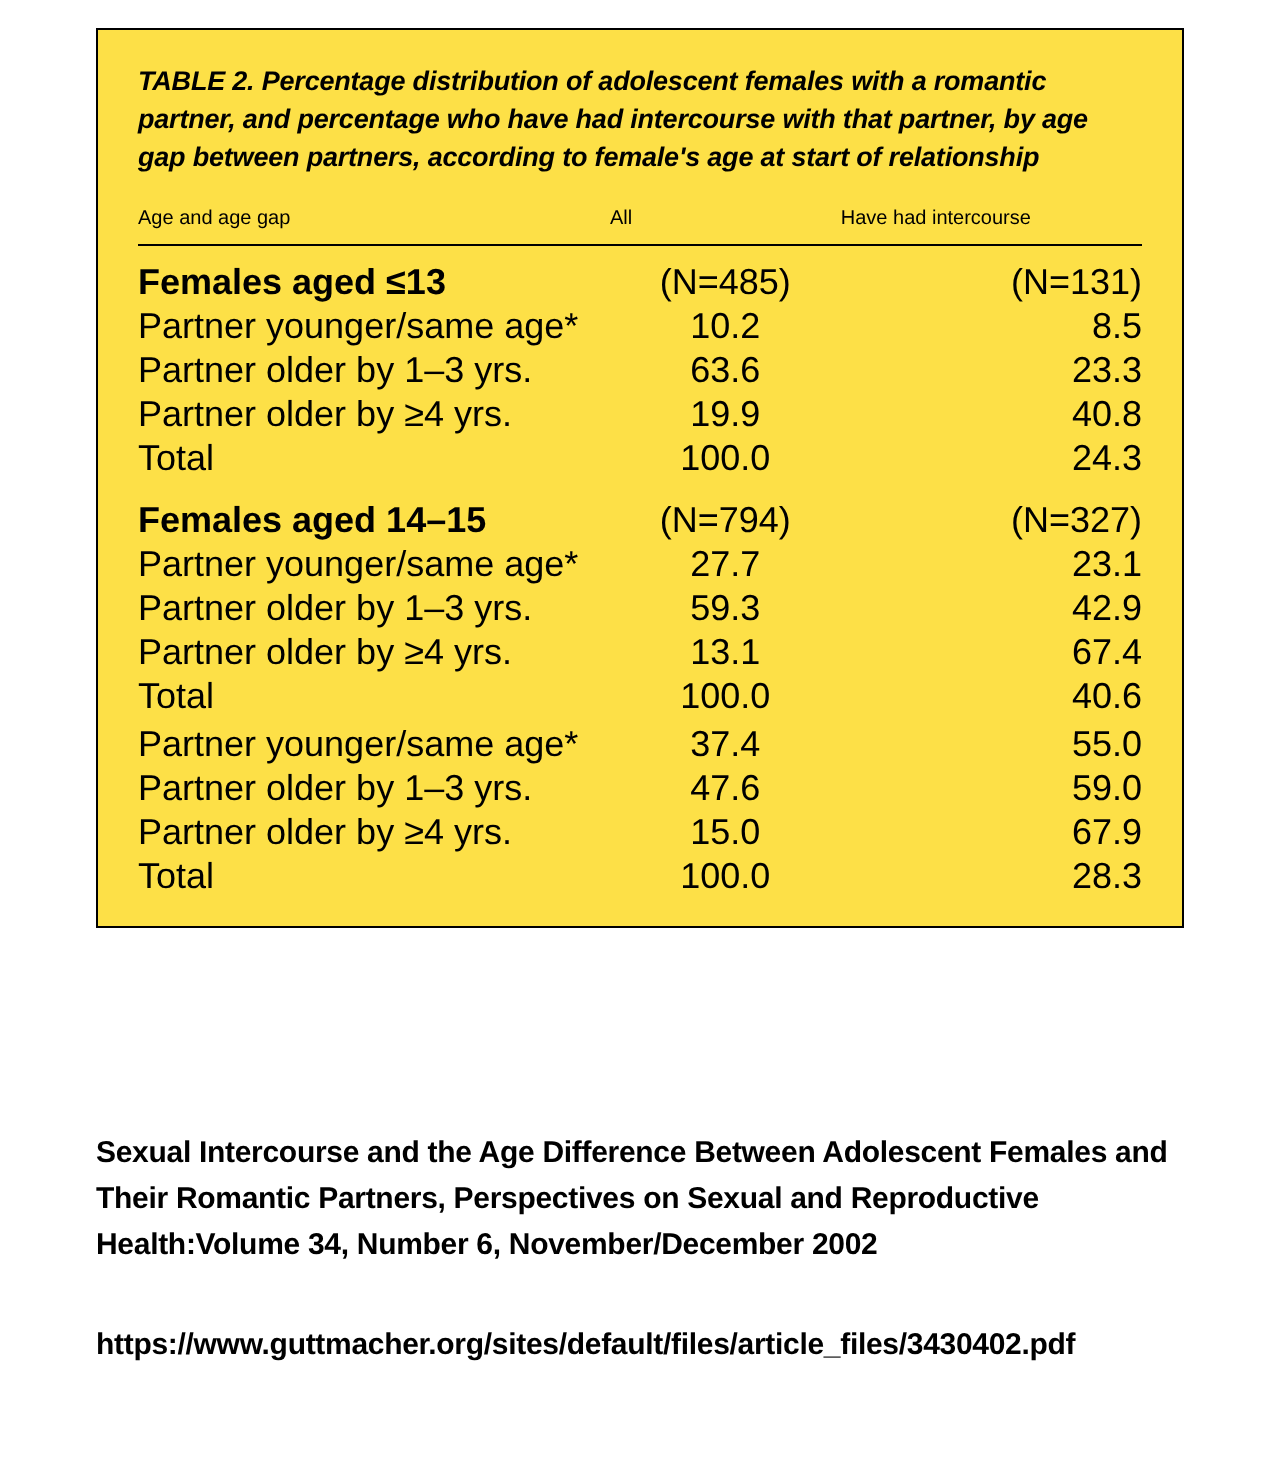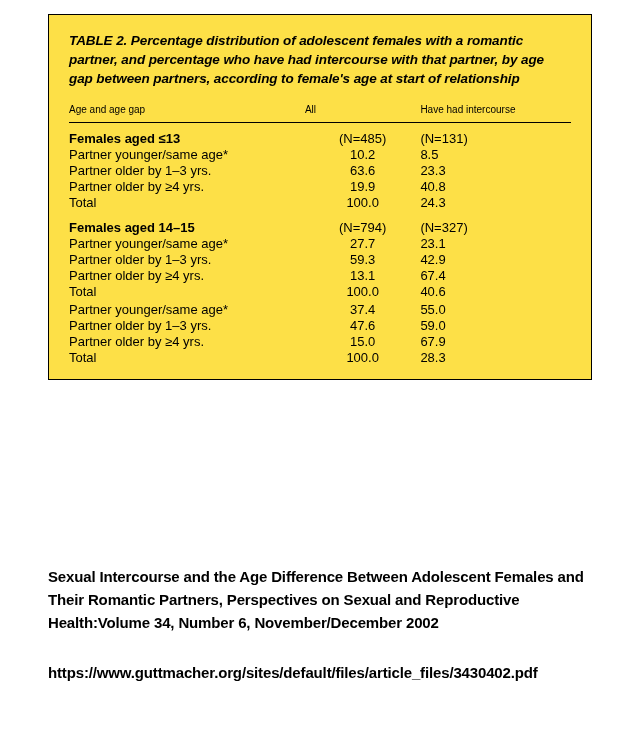--- a/index.html
+++ b/index.html
@@ -50,25 +50,25 @@
     vertical-align: bottom;
     font-size: 10px;
   }
   .thead-row th {
     border-bottom: 1.4px solid #000000;
   }
   col.c1 { width: 47%; }
   col.c2 { width: 23%; }
   col.c3 { width: 30%; }
   th.col-all, td.col-all { text-align: center; }
-  th.col-int, td.col-int { text-align: left; }
+  th.col-int, td.col-int { text-align: right; }
   table.data td {
     padding: 0.5px 0;
     vertical-align: top;
-    font-size: 13px;
+    font-size: 18px;
   }
   tr.group-head td {
     font-weight: bold;
     padding-top: 8px;
   }
   tr.group-head td.col-all,
   tr.group-head td.col-int {
     font-weight: normal;
   }
   tr.total-row td {

